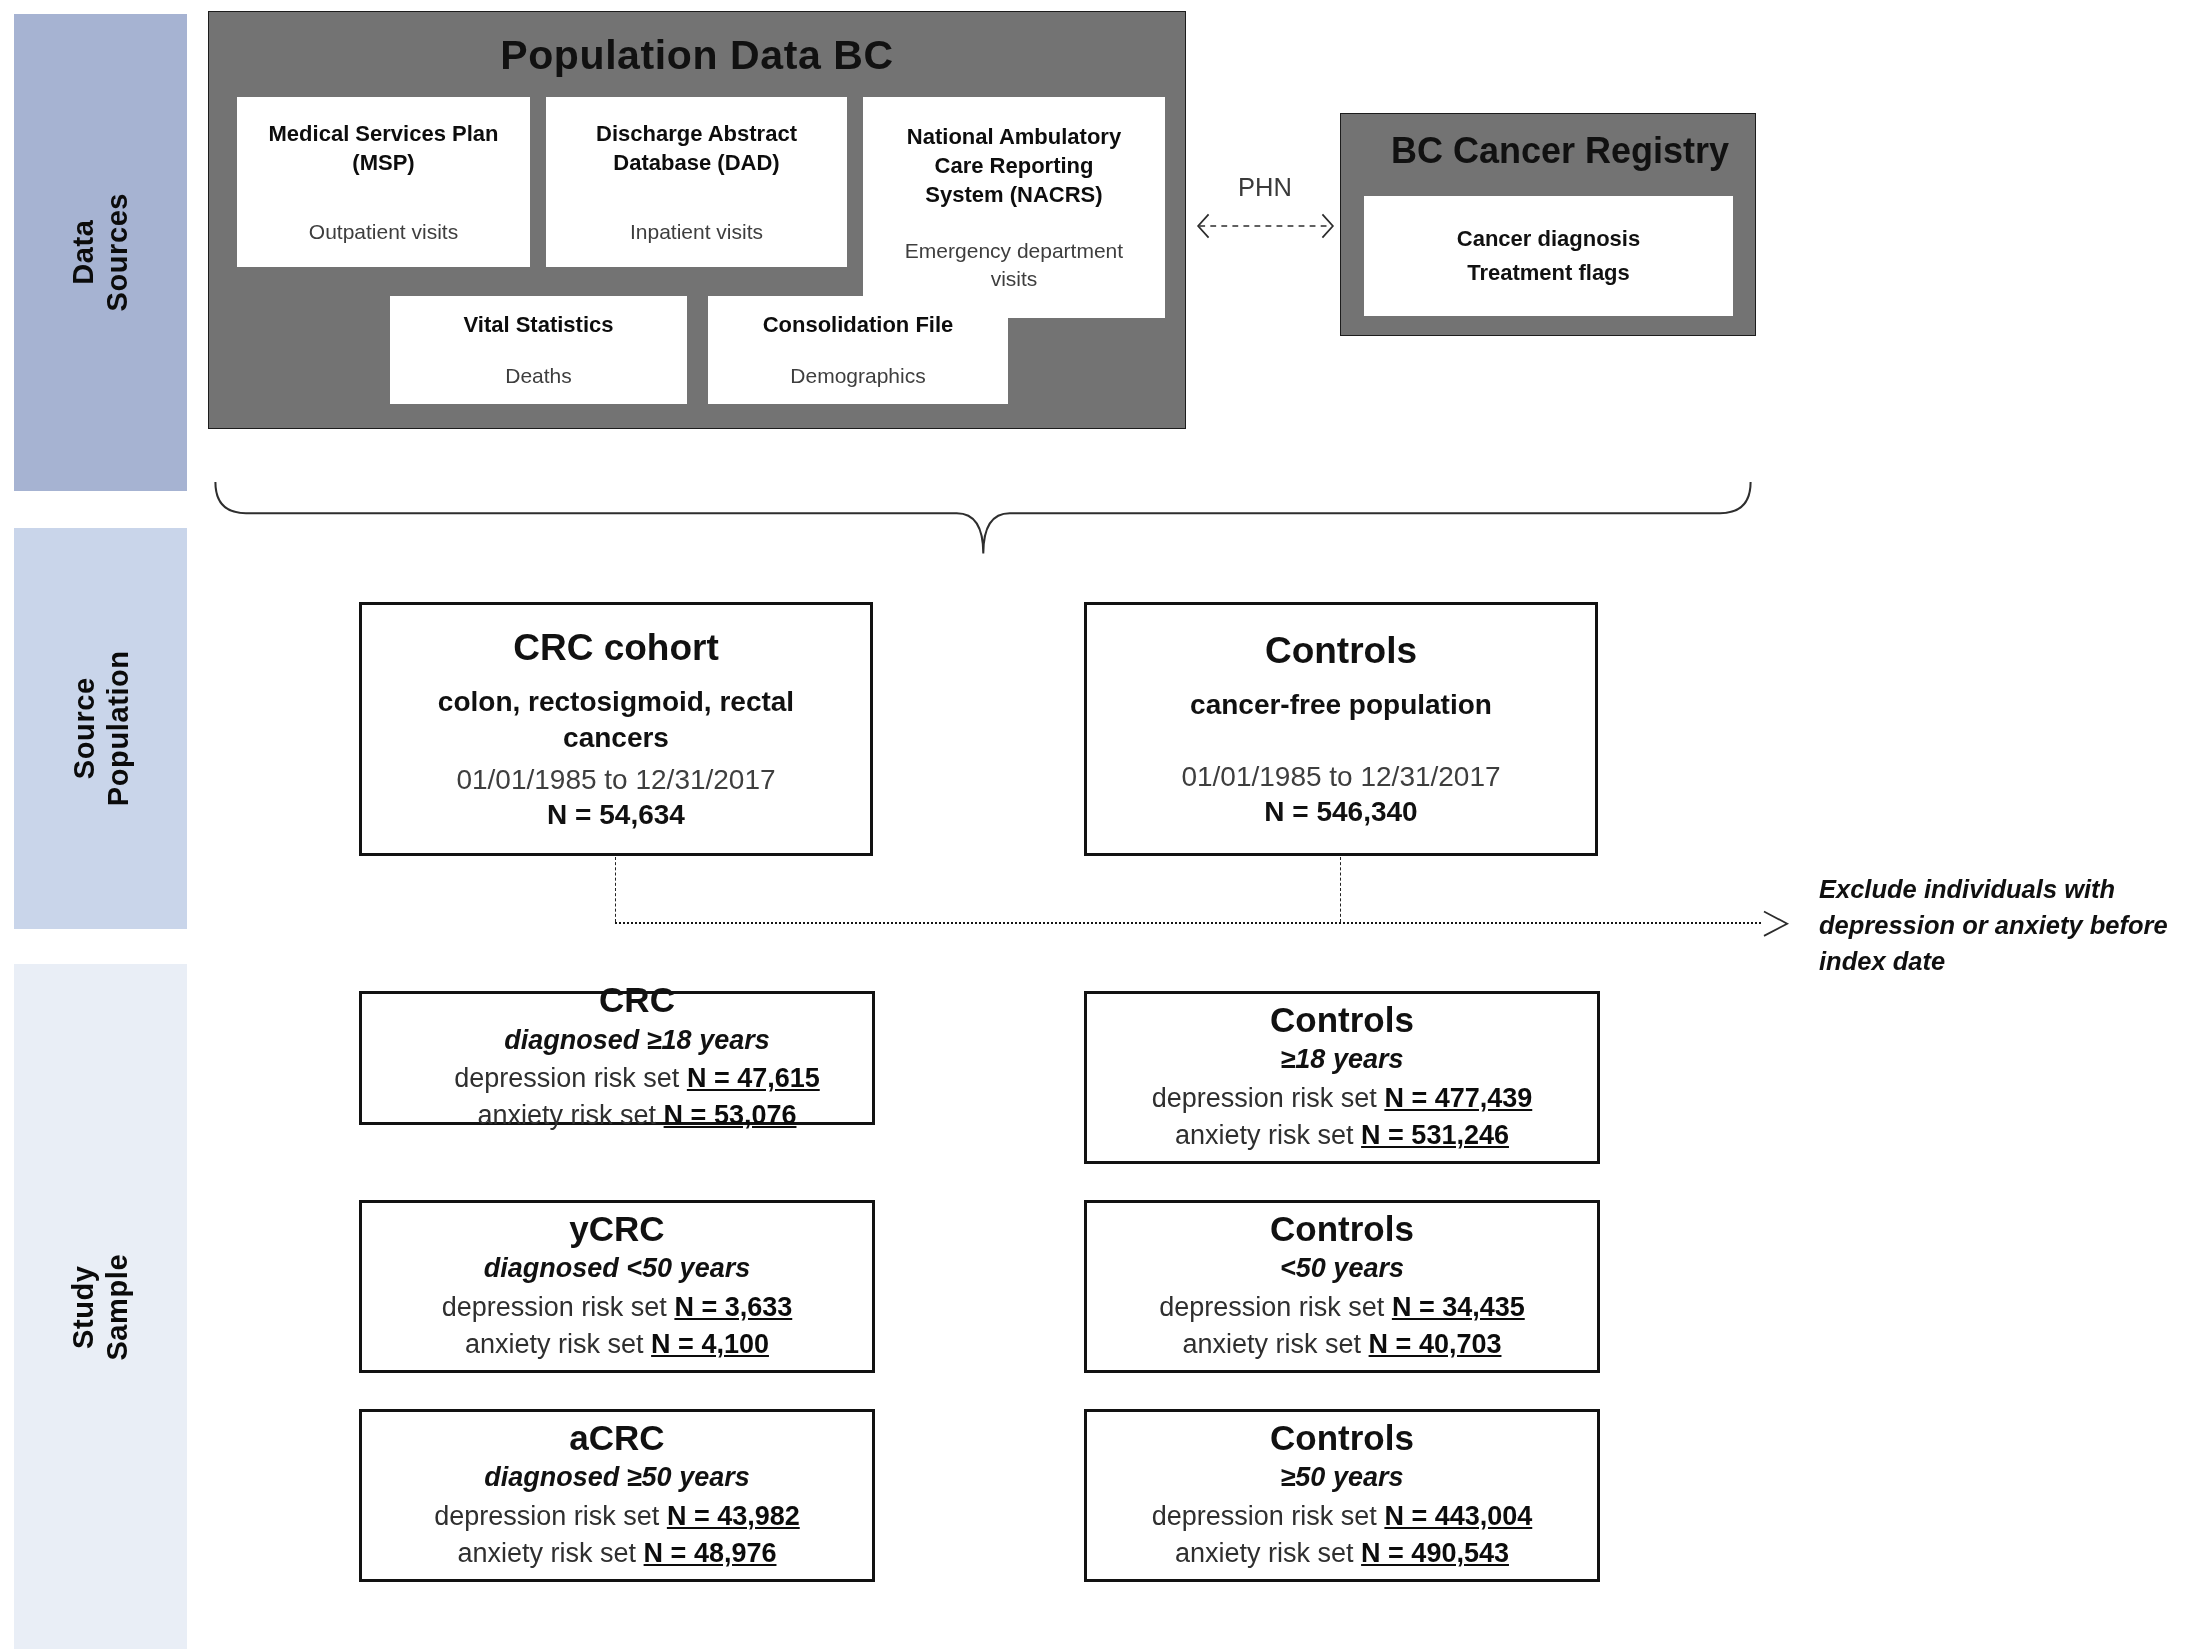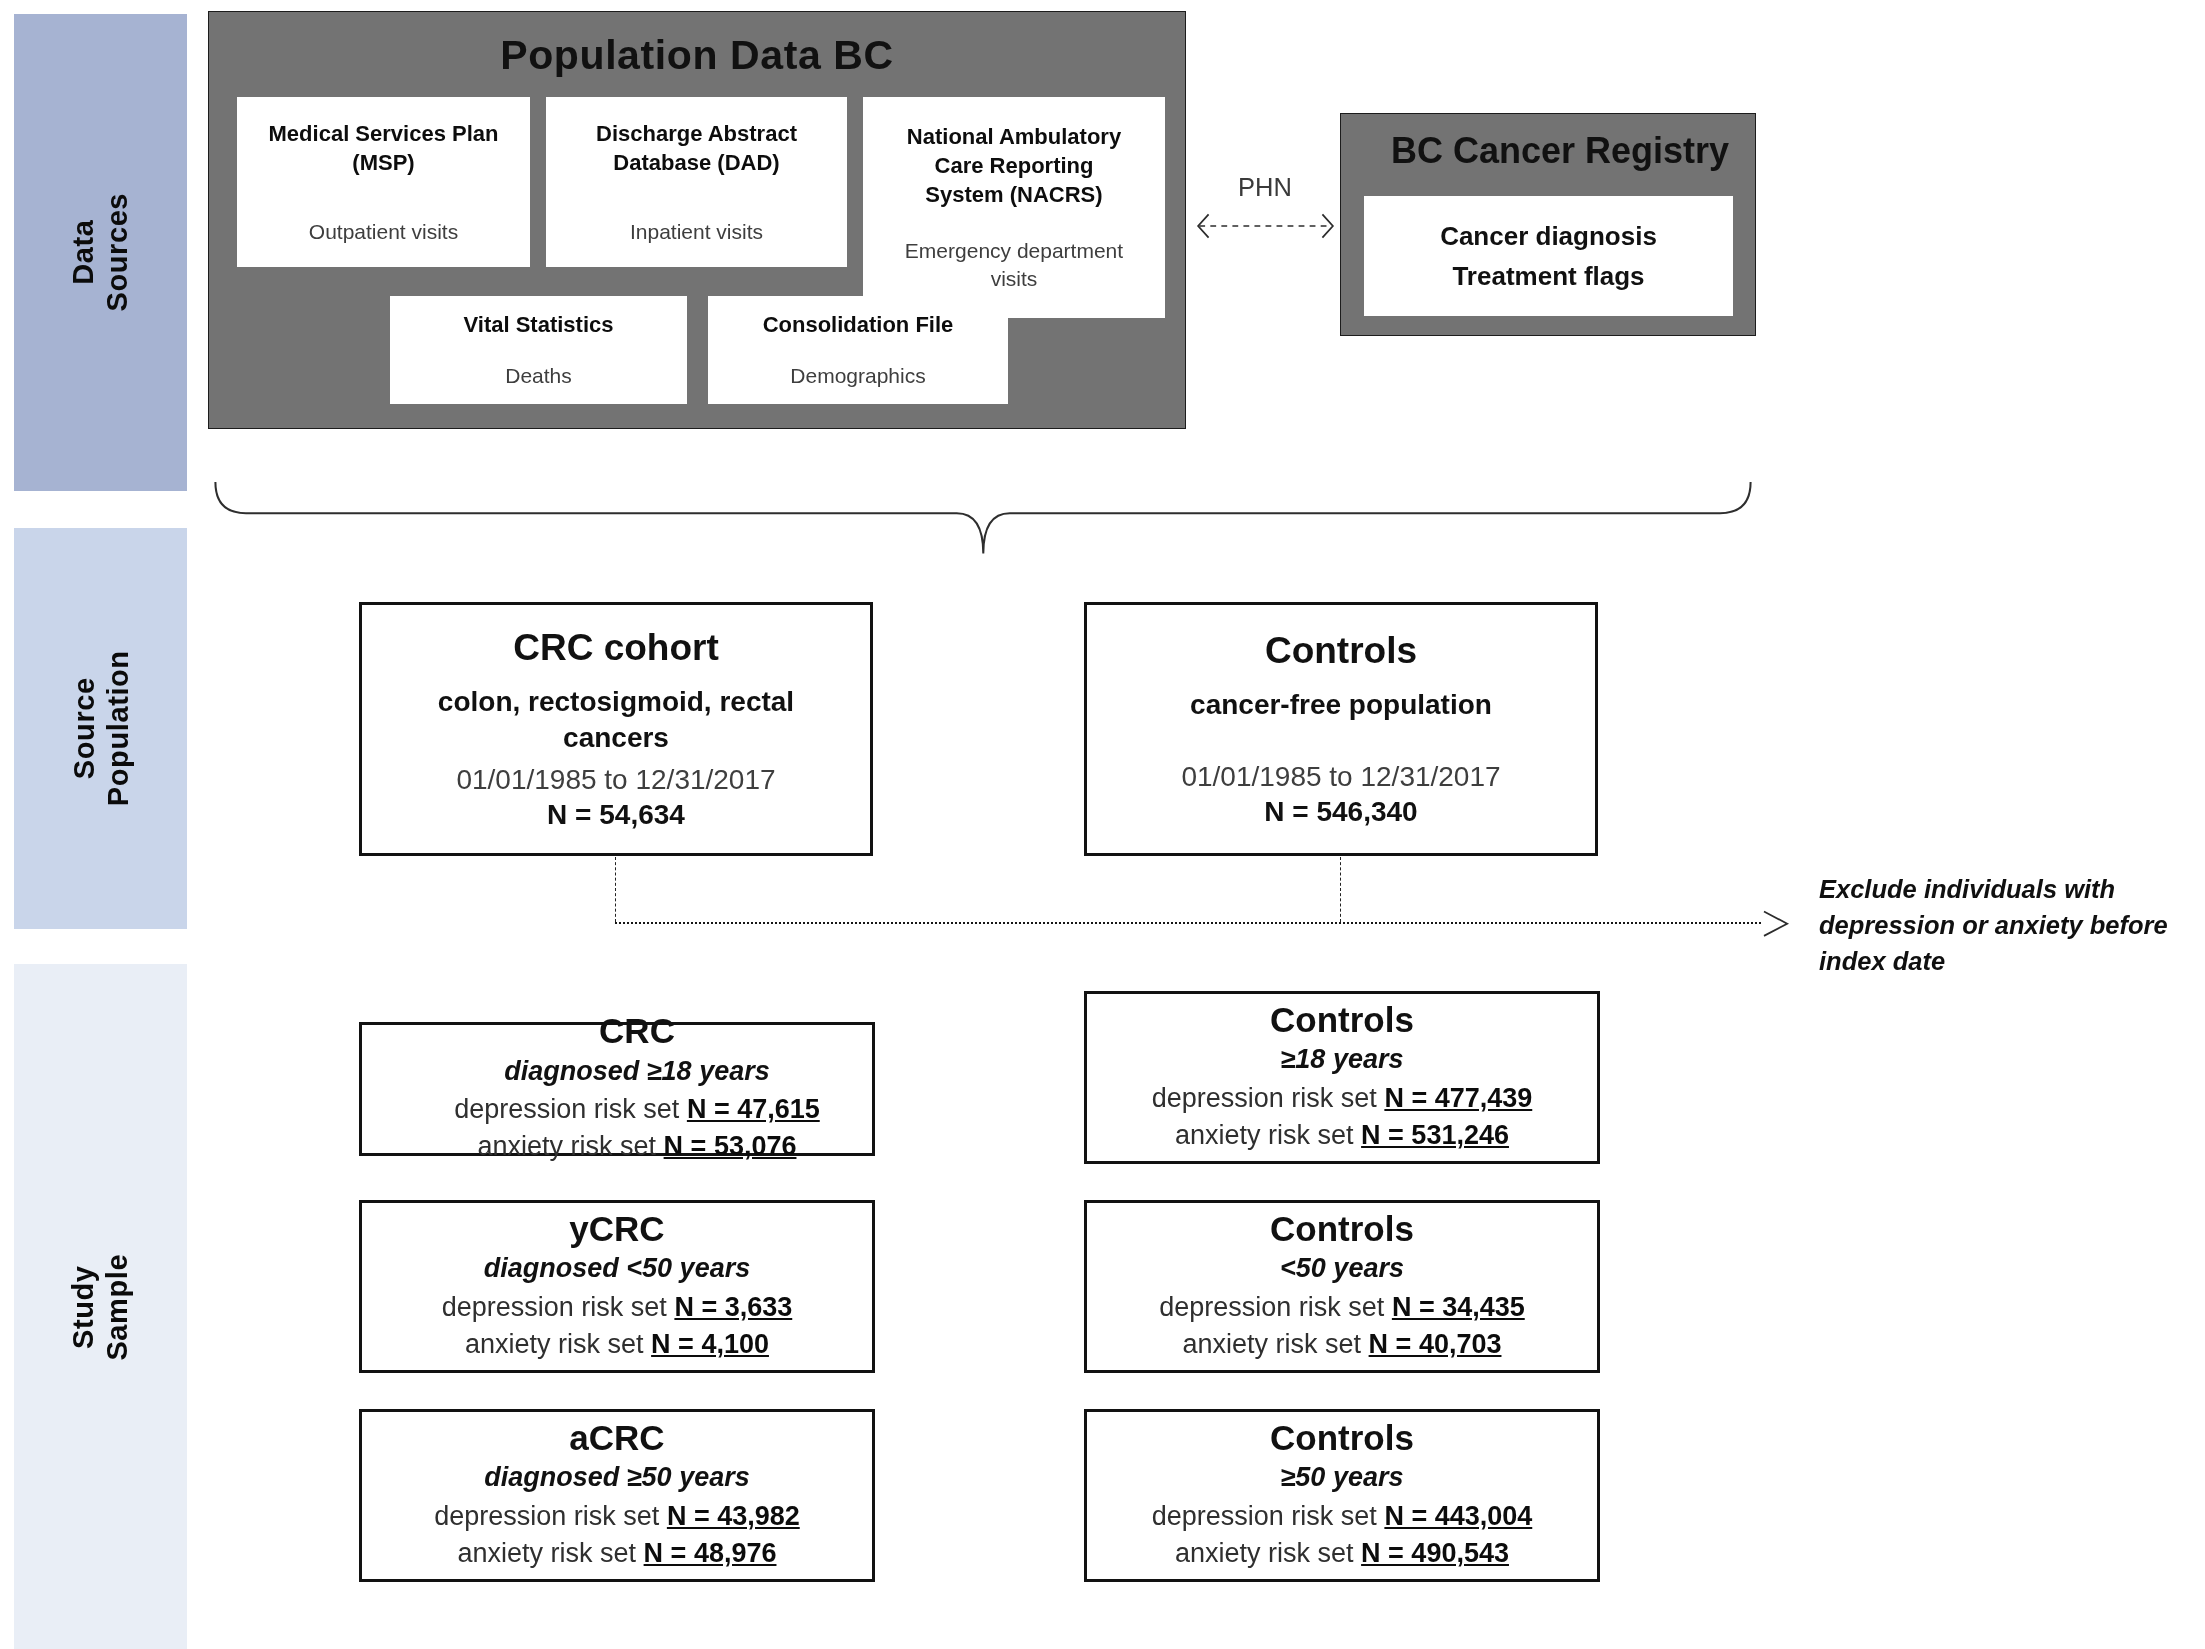--- a/index.html
+++ b/index.html
@@ -11,21 +11,21 @@
   .vlabel { transform:rotate(-90deg); font-weight:700; font-size:29px; line-height:1.18;
             text-align:center; white-space:pre-line; color:#0b0b0b; letter-spacing:0.6px; }
   .panel { background:#737373; border:1.7px solid #1c1c1c; position:absolute; }
   .pdb-title { font-size:41px; font-weight:700; text-align:center; margin-top:20px; letter-spacing:0.6px; }
   .white-card { position:absolute; background:#ffffff; display:flex; flex-direction:column;
                 align-items:center; justify-content:center; text-align:center; }
   .card-title { font-size:22px; font-weight:700; line-height:1.32; white-space:pre-line; color:#0d0d0d; }
   .card-sub { font-size:21px; color:#3e3e3e; line-height:1.32; white-space:pre-line; }
   .mb70 { margin-bottom:41px; } .mb48 { margin-bottom:28px; } .mb40 { margin-bottom:23px; }
   .registry-title { font-size:36px; font-weight:700; text-align:center; margin-top:16.3px; }
-  .registry-content { font-size:26px; font-weight:700; line-height:1.55; white-space:pre-line; text-align:center; }
+  .registry-content { font-size:22px; font-weight:700; line-height:1.55; white-space:pre-line; text-align:center; }
   .phn { font-size:25.5px; color:#3a3a3a; text-align:center; }
   .bigbox { position:absolute; background:#fff; border:3.5px solid #121212; display:flex;
             flex-direction:column; align-items:center; justify-content:center; text-align:center; }
   .src-title { font-size:37px; font-weight:700; margin-bottom:15px; }
   .src-sub { font-size:28px; font-weight:700; line-height:1.28; white-space:pre-line; }
   .src-period { font-size:28px; color:#3e3e3e; margin-top:8.1px; }
   .src-n { font-size:28px; font-weight:700; margin-top:3.5px; }
   .spacer52 { height:30px; }
   .study-title { font-size:35px; font-weight:700; line-height:1.1; }
   .study-age { font-size:27px; font-weight:700; font-style:italic; margin:4.6px 0 4.6px; }
@@ -126,21 +126,21 @@
   <div class="dashv" style="left:615px; top:857px; height:65px;"></div>
   <div class="dashv" style="left:1340px; top:857px; height:65px;"></div>
   <div class="doth" style="left:615px; top:922px; width:1146px;"></div>
   <svg class="abs" style="left:1758px; top:908px;" width="34" height="32.5" viewBox="0 0 58 56">
     <polyline points="10,6 50,27 10,48" fill="none" stroke="#2c2c2c" stroke-width="3"></polyline>
   </svg>
   <div class="abs note" style="left:1819px; top:871px; width:395px;">Exclude individuals with
 depression or anxiety before
 index date</div>
 
-  <div class="bigbox" style="left:359px; top:1022px; width:516px; height:134px;padding-left:40px;">
+  <div class="bigbox" style="left:359px; top:991px; width:516px; height:134px;padding-left:40px;">
     <div class="study-title">CRC</div>
     <div class="study-age">diagnosed ≥18 years</div>
     <div class="risk-line"><span>depression risk set</span> <span class="risk-n">N = 47,615</span></div>
     <div class="risk-line"><span>anxiety risk set</span> <span class="risk-n">N = 53,076</span></div>
   </div>
   <div class="bigbox" style="left:1084px; top:991px; width:516px; height:173px;">
     <div class="study-title">Controls</div>
     <div class="study-age">≥18 years</div>
     <div class="risk-line"><span>depression risk set</span> <span class="risk-n">N = 477,439</span></div>
     <div class="risk-line"><span>anxiety risk set</span> <span class="risk-n">N = 531,246</span></div>

